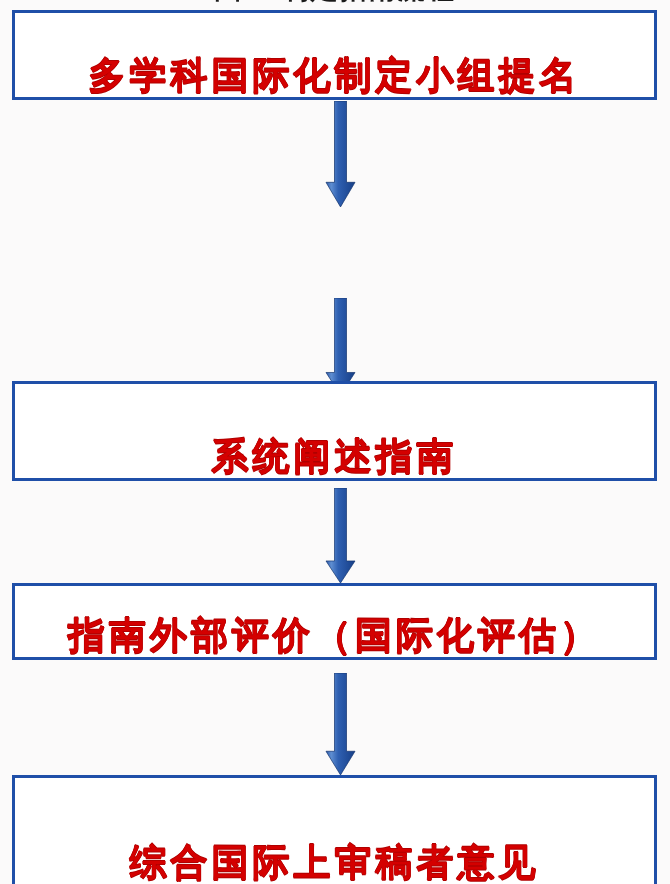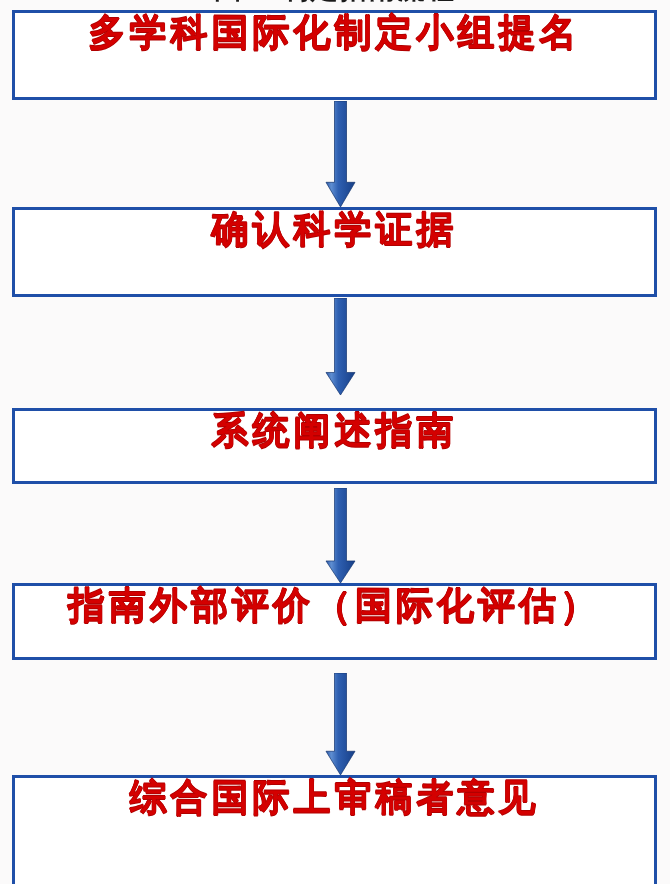--- a/index.html
+++ b/index.html
@@ -42,42 +42,42 @@
 
   
   .flow-box {
     position: absolute;
     left: 12px;
     width: 645px;
     box-sizing: border-box;
     border: 3px solid #1f4fa8;
     background: #ffffff;
     display: flex;
-    align-items: flex-start;
+    align-items: flex-end;
     justify-content: center;
   }
 
   .flow-box-label {
     color: #d40000;
     font-family: "Liberation Serif", "DejaVu Serif", serif;
     font-weight: bold;
     font-size: 37px;
     letter-spacing: 4px;
     line-height: 1.1;
     white-space: nowrap;
     text-shadow:
        0.6px 0 0 #b00000,
       -0.6px 0 0 #b00000,
        0 0.6px 0 #b00000,
        0 -0.6px 0 #b00000;
   }
 
   .box-1 { top: 10px;  height: 90px; }
   .box-2 { top: 207px; height: 90px; }
-  .box-3 { top: 408px; height: 76px; }
+  .box-3 { top: 381px; height: 100px; }
   .box-4 { top: 583px; height: 77px; }
   .box-5 { top: 775px; height: 112px; }
 
   
   .arrow {
     position: absolute;
     left: 325px;
     width: 31px;
   }
   .arrow svg { display: block; width: 31px; height: 100%; }
@@ -105,23 +105,20 @@
           <stop offset="0%" stop-color="#2b57a4"></stop>
           <stop offset="18%" stop-color="#5f8ed1"></stop>
           <stop offset="42%" stop-color="#2f60b2"></stop>
           <stop offset="100%" stop-color="#173f87"></stop>
         </linearGradient>
       </defs>
       <path d="M9.5,0 L21.5,0 L21.5,76 L30,76 L15.5,99 L1,76 L9.5,76 Z" fill="url(#ag1)" stroke="#12336e" stroke-width="0.7"></path>
     </svg>
   </div>
 
-  <div class="flow-box box-2">
-    <span class="flow-box-label">确认科学证据</span>
-  </div>
 
   <div class="arrow arrow-2">
     <svg viewBox="0 0 31 100" preserveAspectRatio="none" aria-hidden="true">
       <defs>
         <linearGradient id="ag2" x1="0" y1="0" x2="1" y2="0">
           <stop offset="0%" stop-color="#2b57a4"></stop>
           <stop offset="18%" stop-color="#5f8ed1"></stop>
           <stop offset="42%" stop-color="#2f60b2"></stop>
           <stop offset="100%" stop-color="#173f87"></stop>
         </linearGradient>

